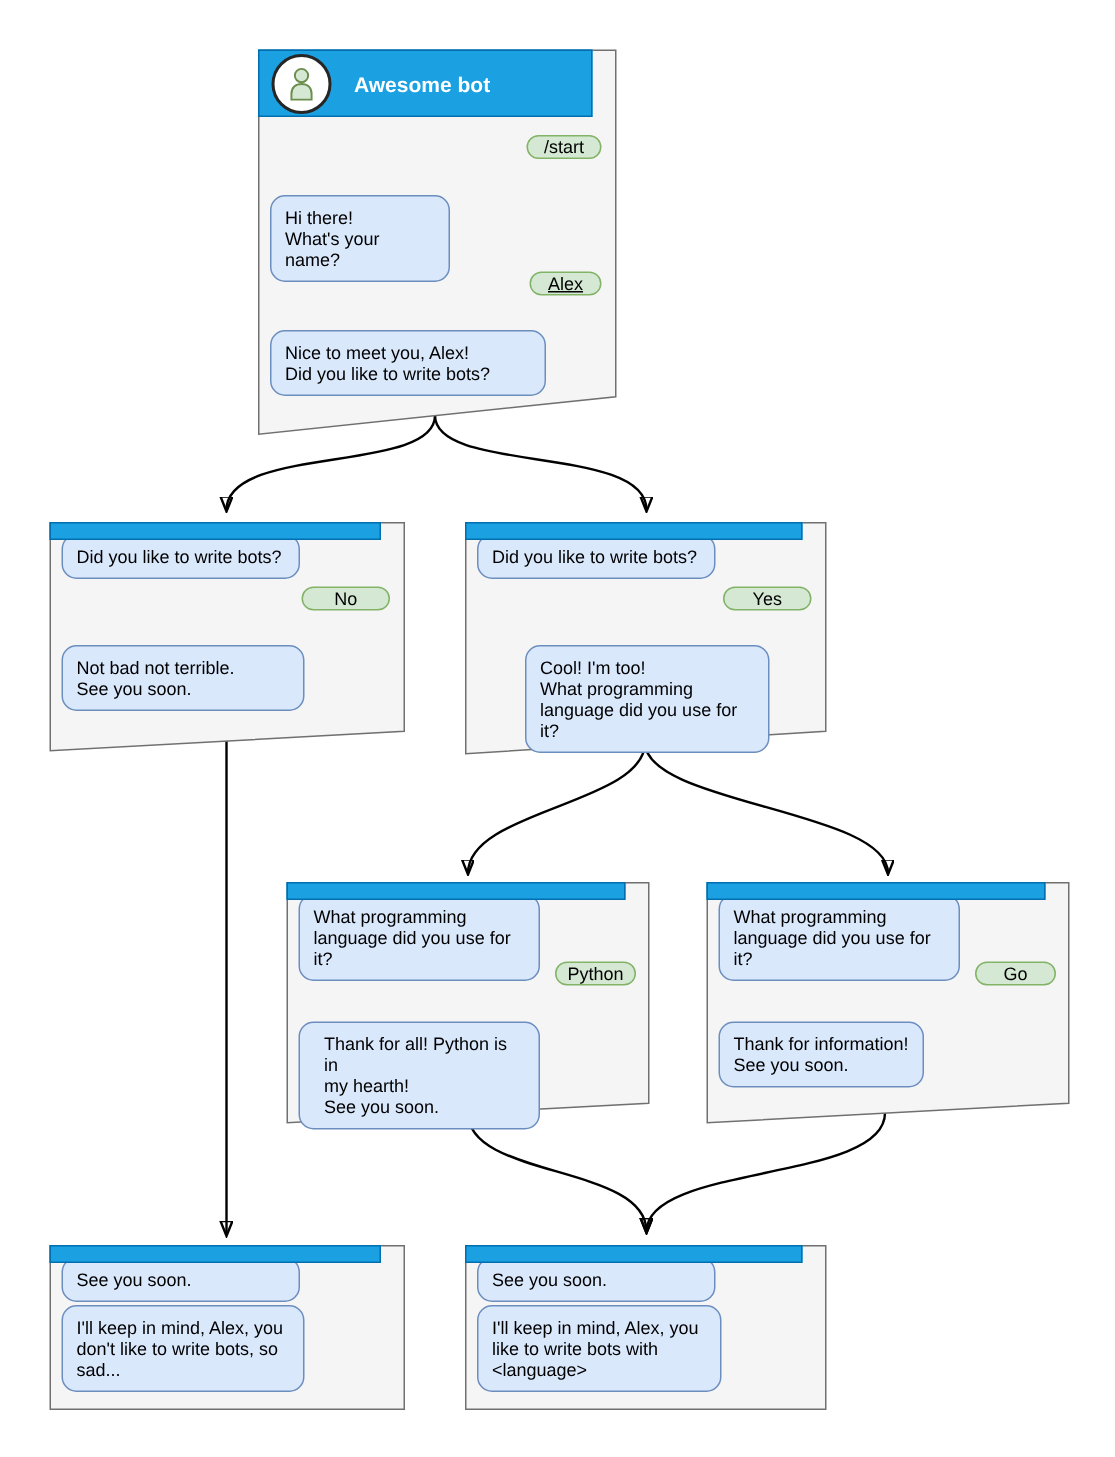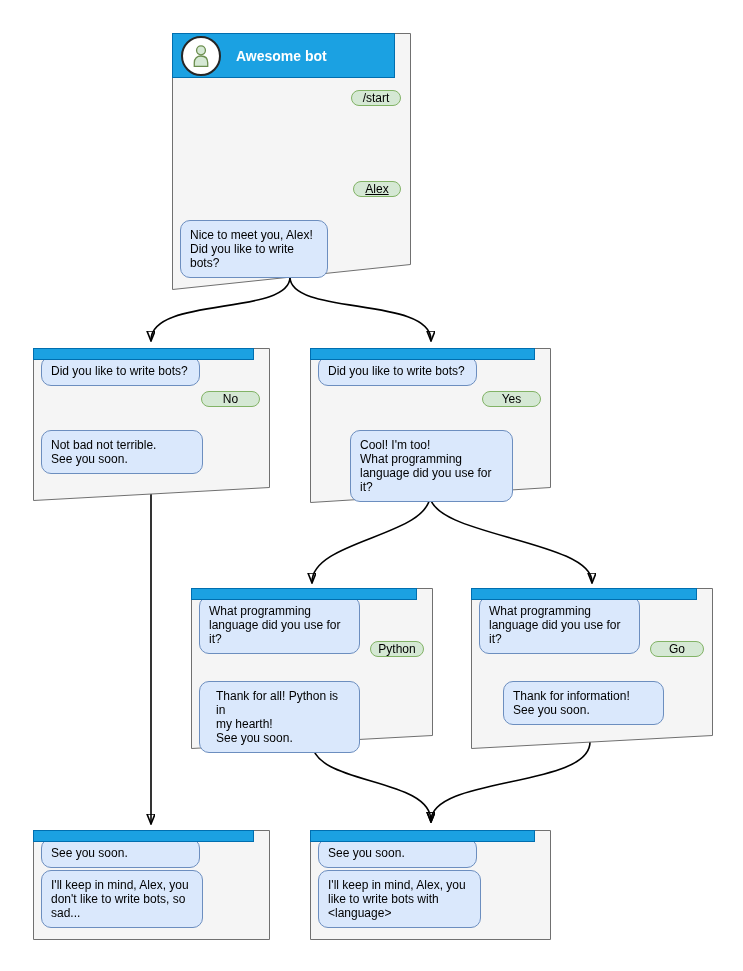--- a/index.html
+++ b/index.html
@@ -69,22 +69,24 @@
     <div class="win-header main">
       <div class="avatar">
         <svg width="26" height="26" viewBox="0 0 24 24">
           <path d="M5.8,21.6 v-3.4 c0,-4.2 2.6,-6.2 6.2,-6.2 s6.2,2 6.2,6.2 v3.4 z" style="fill:var(--avatar-fill,#d5e8d4);stroke:var(--avatar-stroke,#6b8e4e);stroke-width:1.2"></path>
           <circle cx="12" cy="6.8" r="4.1" style="fill:var(--avatar-fill,#d5e8d4);stroke:var(--avatar-stroke,#6b8e4e);stroke-width:1.2"></circle>
         </svg>
       </div>
       <span class="win-title">Awesome bot</span>
     </div>
     <div class="bubble user" style="top:57px;right:10px;width:50px;">/start</div>
+    <div class="bubble bot" style="top:97px;left:8px;width:120px;">Hi there!
+What's your name?</div>
     <div class="bubble user" style="top:148px;right:10px;width:48px;text-decoration:underline;">Alex</div>
-    <div class="bubble bot" style="top:187px;left:8px;width:148px;">Nice to meet you, Alex!
+    <div class="bubble bot" style="top:187px;left:8px;width:184px;">Nice to meet you, Alex!
 Did you like to write bots?</div>
   </div>
 
   <div class="window" style="left:33px;top:348px;width:237px;height:153px;">
     <svg class="win-body" width="238" height="153">
       <polygon points="0.5,0.5 236.5,0.5 236.5,139.5 0.5,152.5"></polygon>
     </svg>
     <div class="win-header small"></div>
     <div class="bubble bot" style="top:8px;left:8px;width:159px;">Did you like to write bots?</div>
     <div class="bubble user" style="top:43px;right:10px;width:59px;">No</div>
@@ -118,21 +120,21 @@
   </div>
 
   <div class="window" style="left:471px;top:588px;width:242px;height:161px;">
     <svg class="win-body" width="243" height="161">
       <polygon points="0.5,0.5 241.5,0.5 241.5,147.5 0.5,160.5"></polygon>
     </svg>
     <div class="win-header small"></div>
     <div class="bubble bot" style="top:8px;left:8px;width:161px;">What programming
 language did you use for it?</div>
     <div class="bubble user" style="top:53px;right:9px;width:54px;">Go</div>
-    <div class="bubble bot" style="top:93px;left:8px;width:161px;margin-left:24px;">Thank for information!
+    <div class="bubble bot" style="top:93px;left:8px;width:137px;">Thank for information!
 See you soon.</div>
   </div>
 
   <div class="window" style="left:33px;top:830px;width:237px;height:111px;">
     <svg class="win-body" width="238" height="111">
       <polygon points="0.5,0.5 236.5,0.5 236.5,109.5 0.5,109.5"></polygon>
     </svg>
     <div class="win-header small"></div>
     <div class="bubble bot" style="top:8px;left:8px;width:159px;">See you soon.</div>
     <div class="bubble bot" style="top:40px;left:8px;width:162px;">I'll keep in mind, Alex, you

